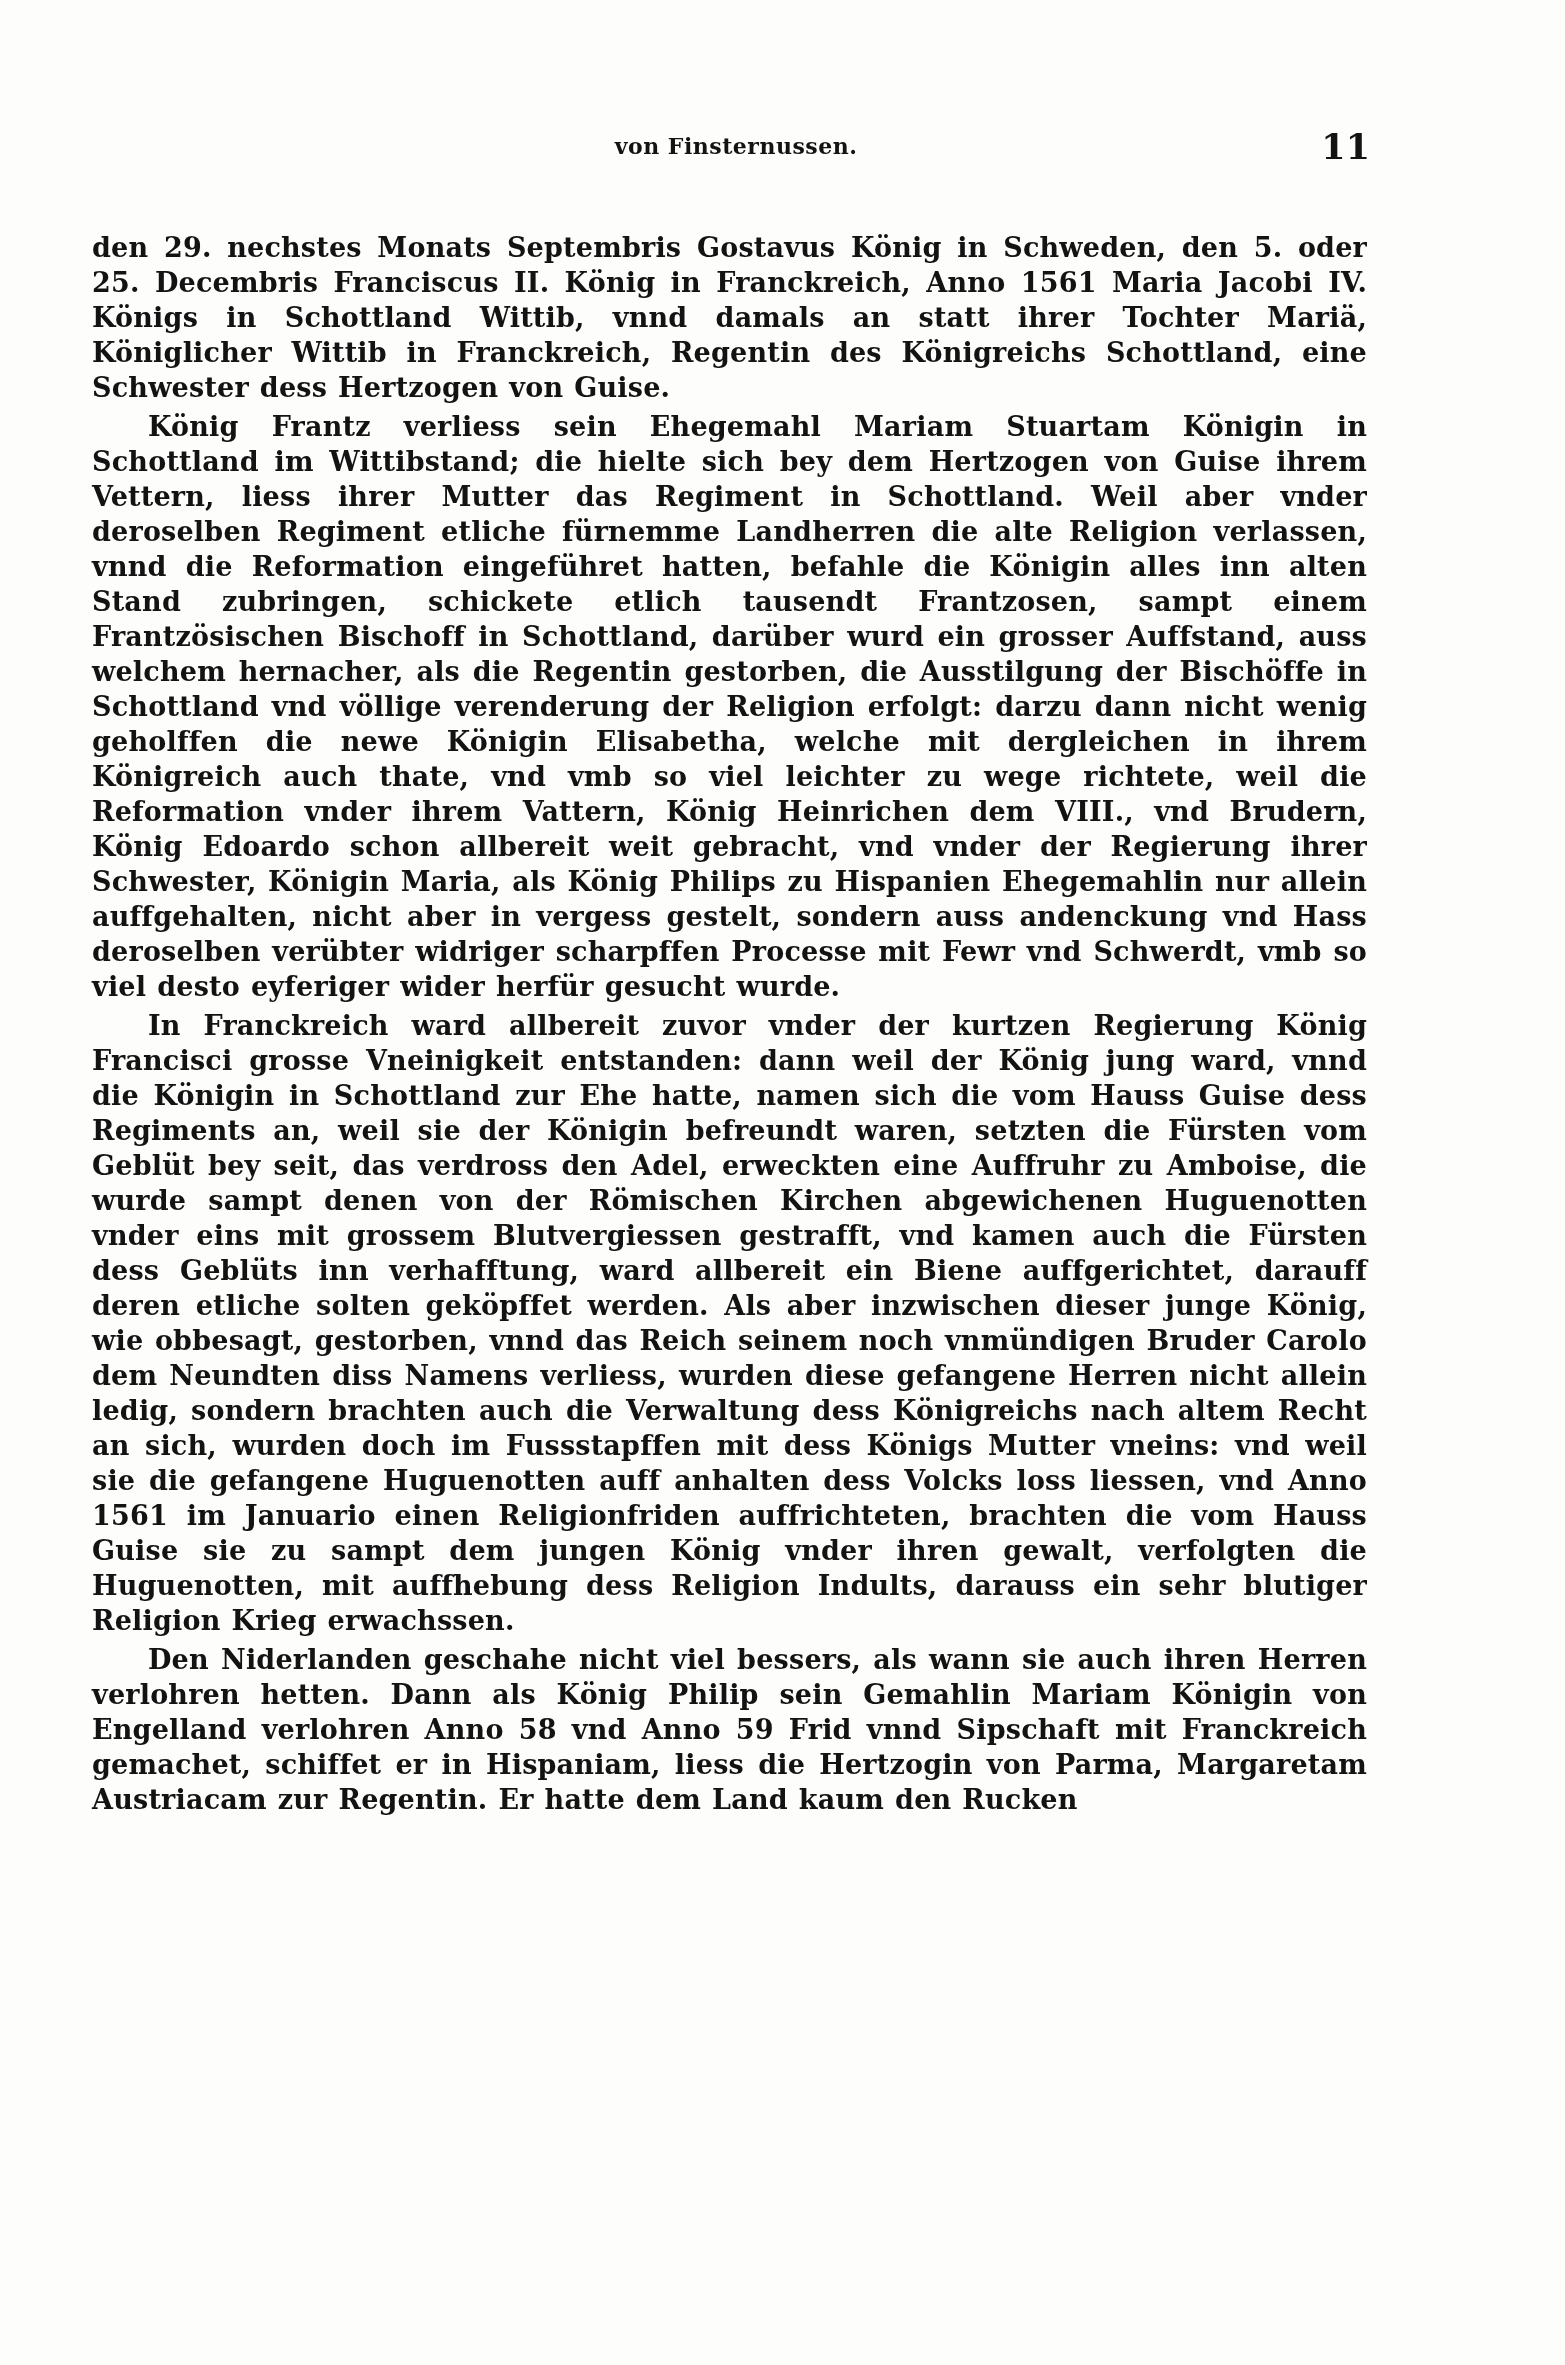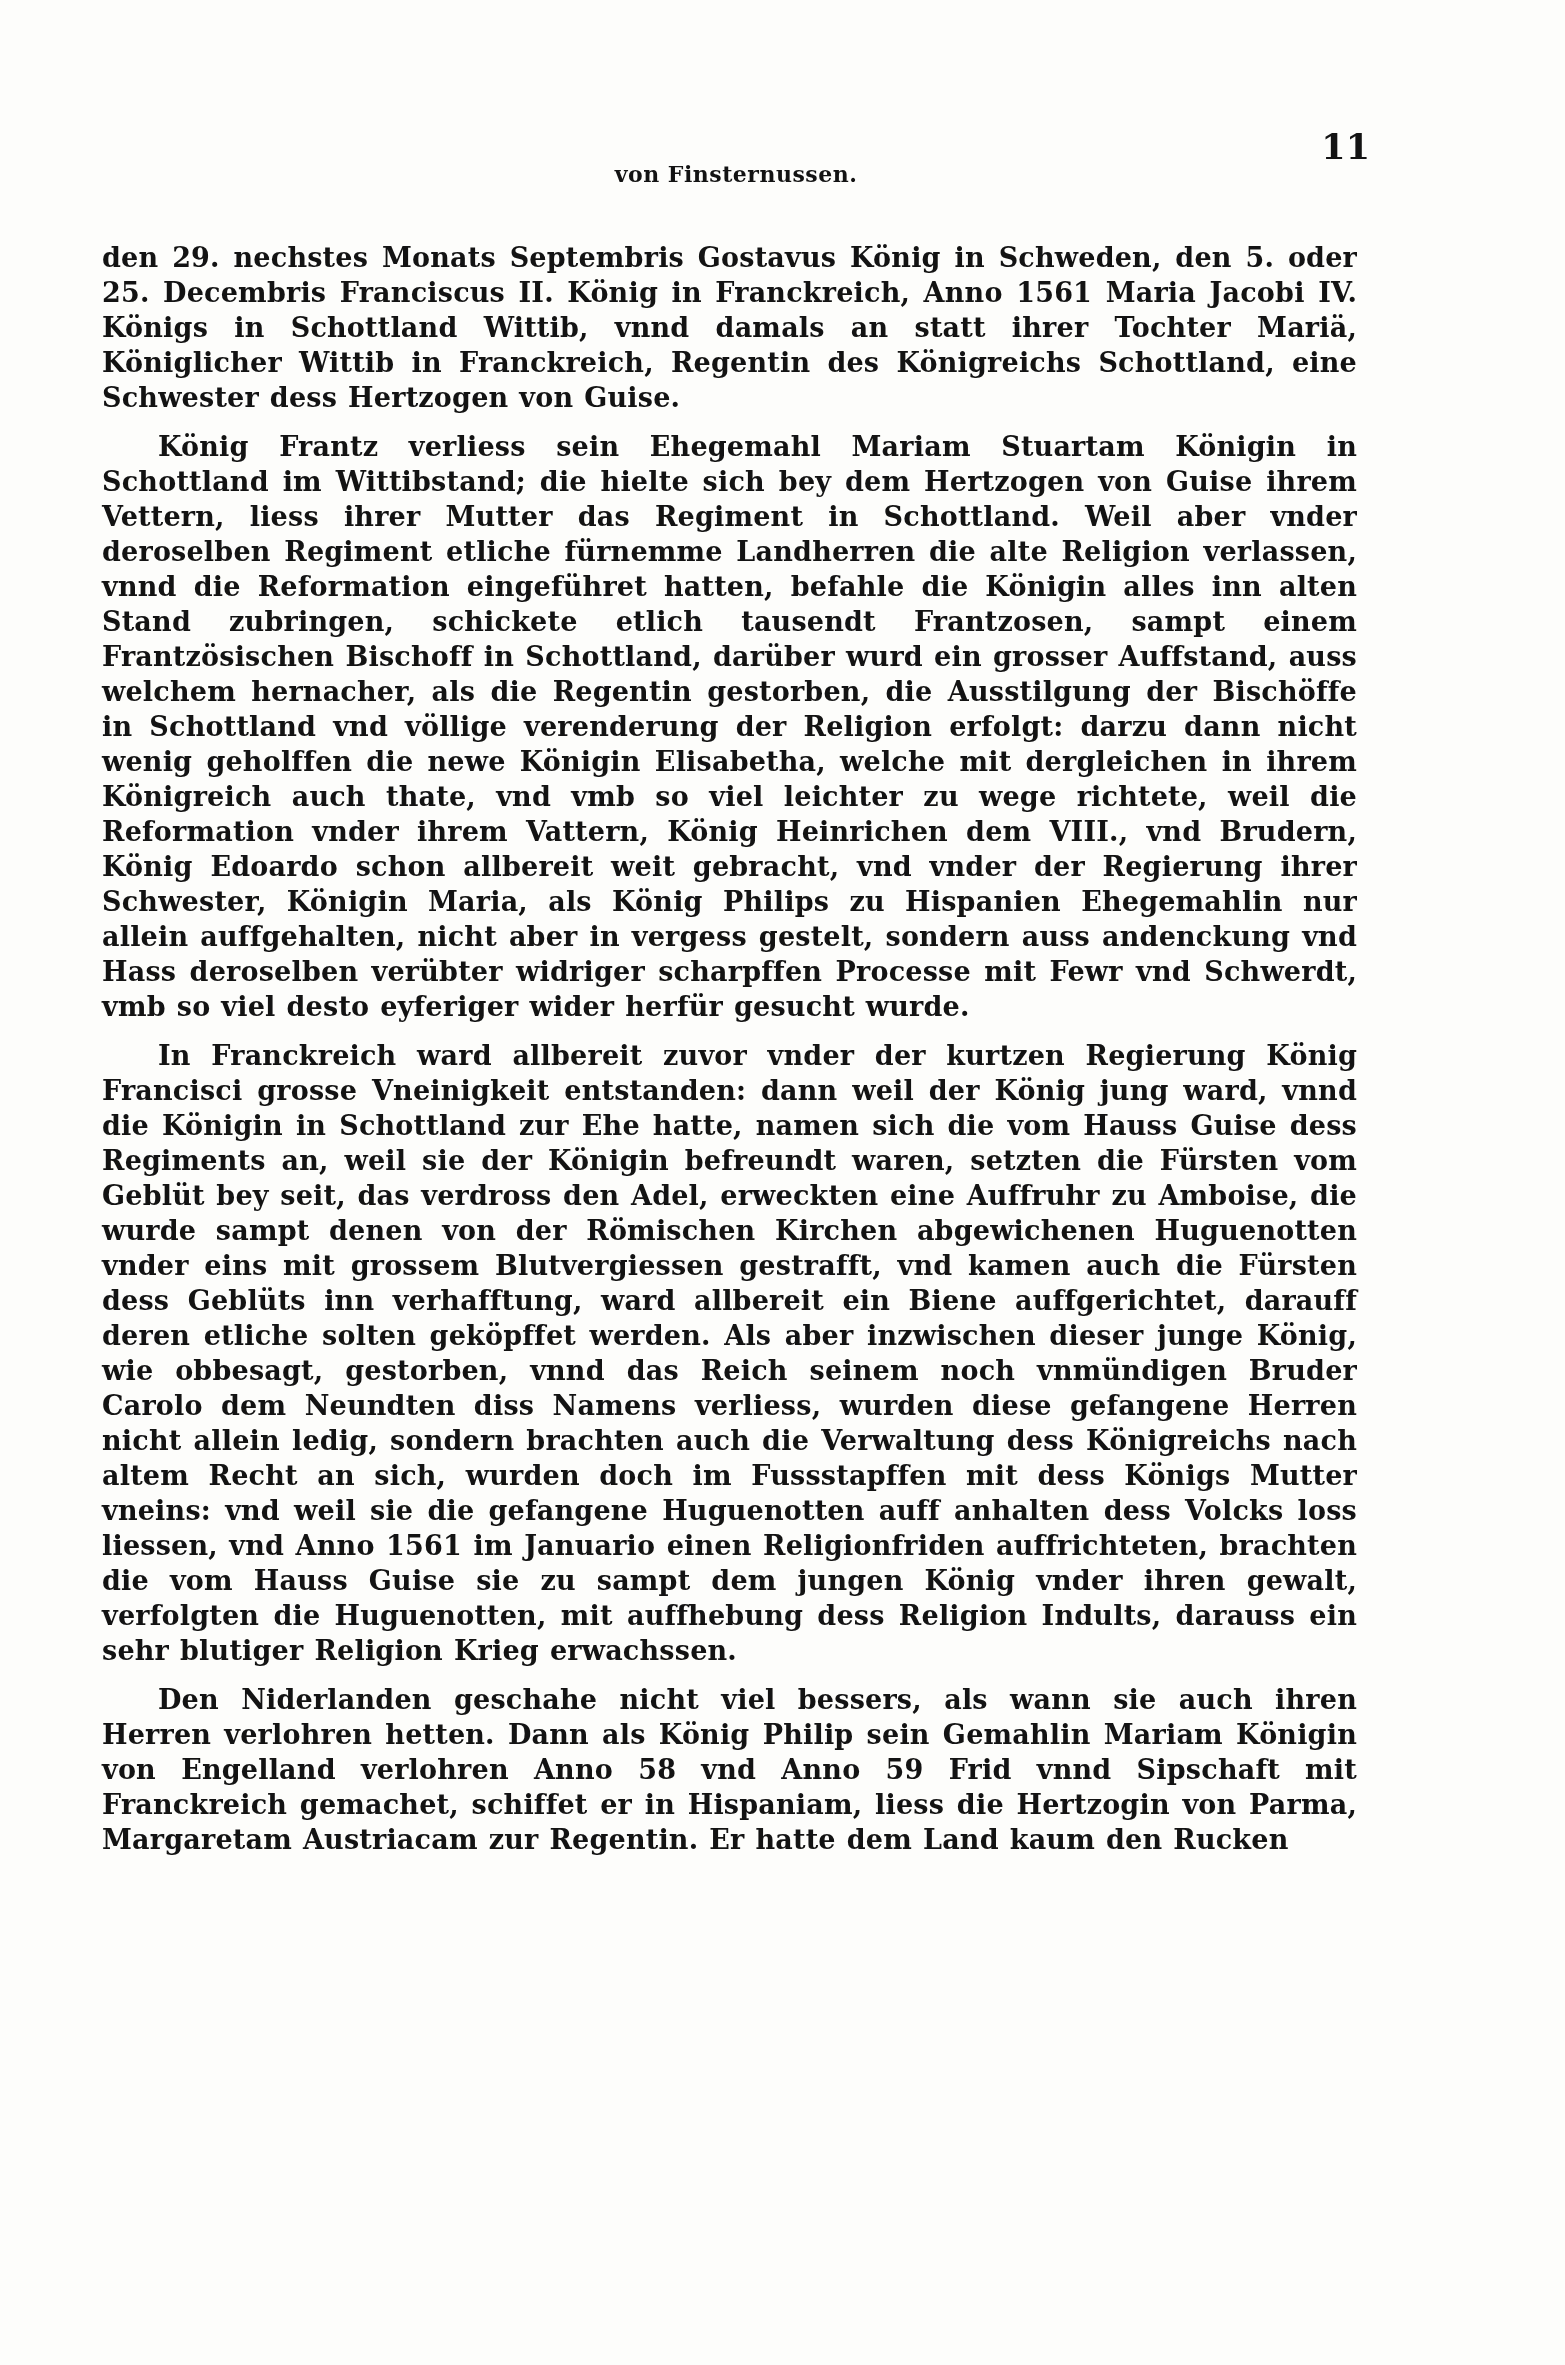--- a/index.html
+++ b/index.html
@@ -25,21 +25,20 @@
     height: 38px;
   }
   .running-title {
     position: absolute;
     left: 12px;
     right: 0;
     text-align: center;
     font-size: 22px;
     font-weight: bold;
     letter-spacing: 0.5px;
-    margin-top: 28px;
   }
   .page-number {
     position: absolute;
     right: 0;
     top: -6.6px;
     font-size: 35px;
     font-weight: bold;
   }
   .body-text {
     position: absolute;
@@ -47,21 +46,21 @@
     left: 88px;
     width: 1283px;
     font-size: 27px;
     line-height: 35px;
     font-weight: bold;
     text-align: justify;
     letter-spacing: 0.2px;
     word-spacing: 1.4px;
   }
   .body-text p {
-    margin: 14px;
+    margin: 4px;
     text-indent: 56px;
   }
   .body-text p.no-indent {
     text-indent: 0;
   }
 </style>
 </head>
 <body>
 
 <div class="page">

